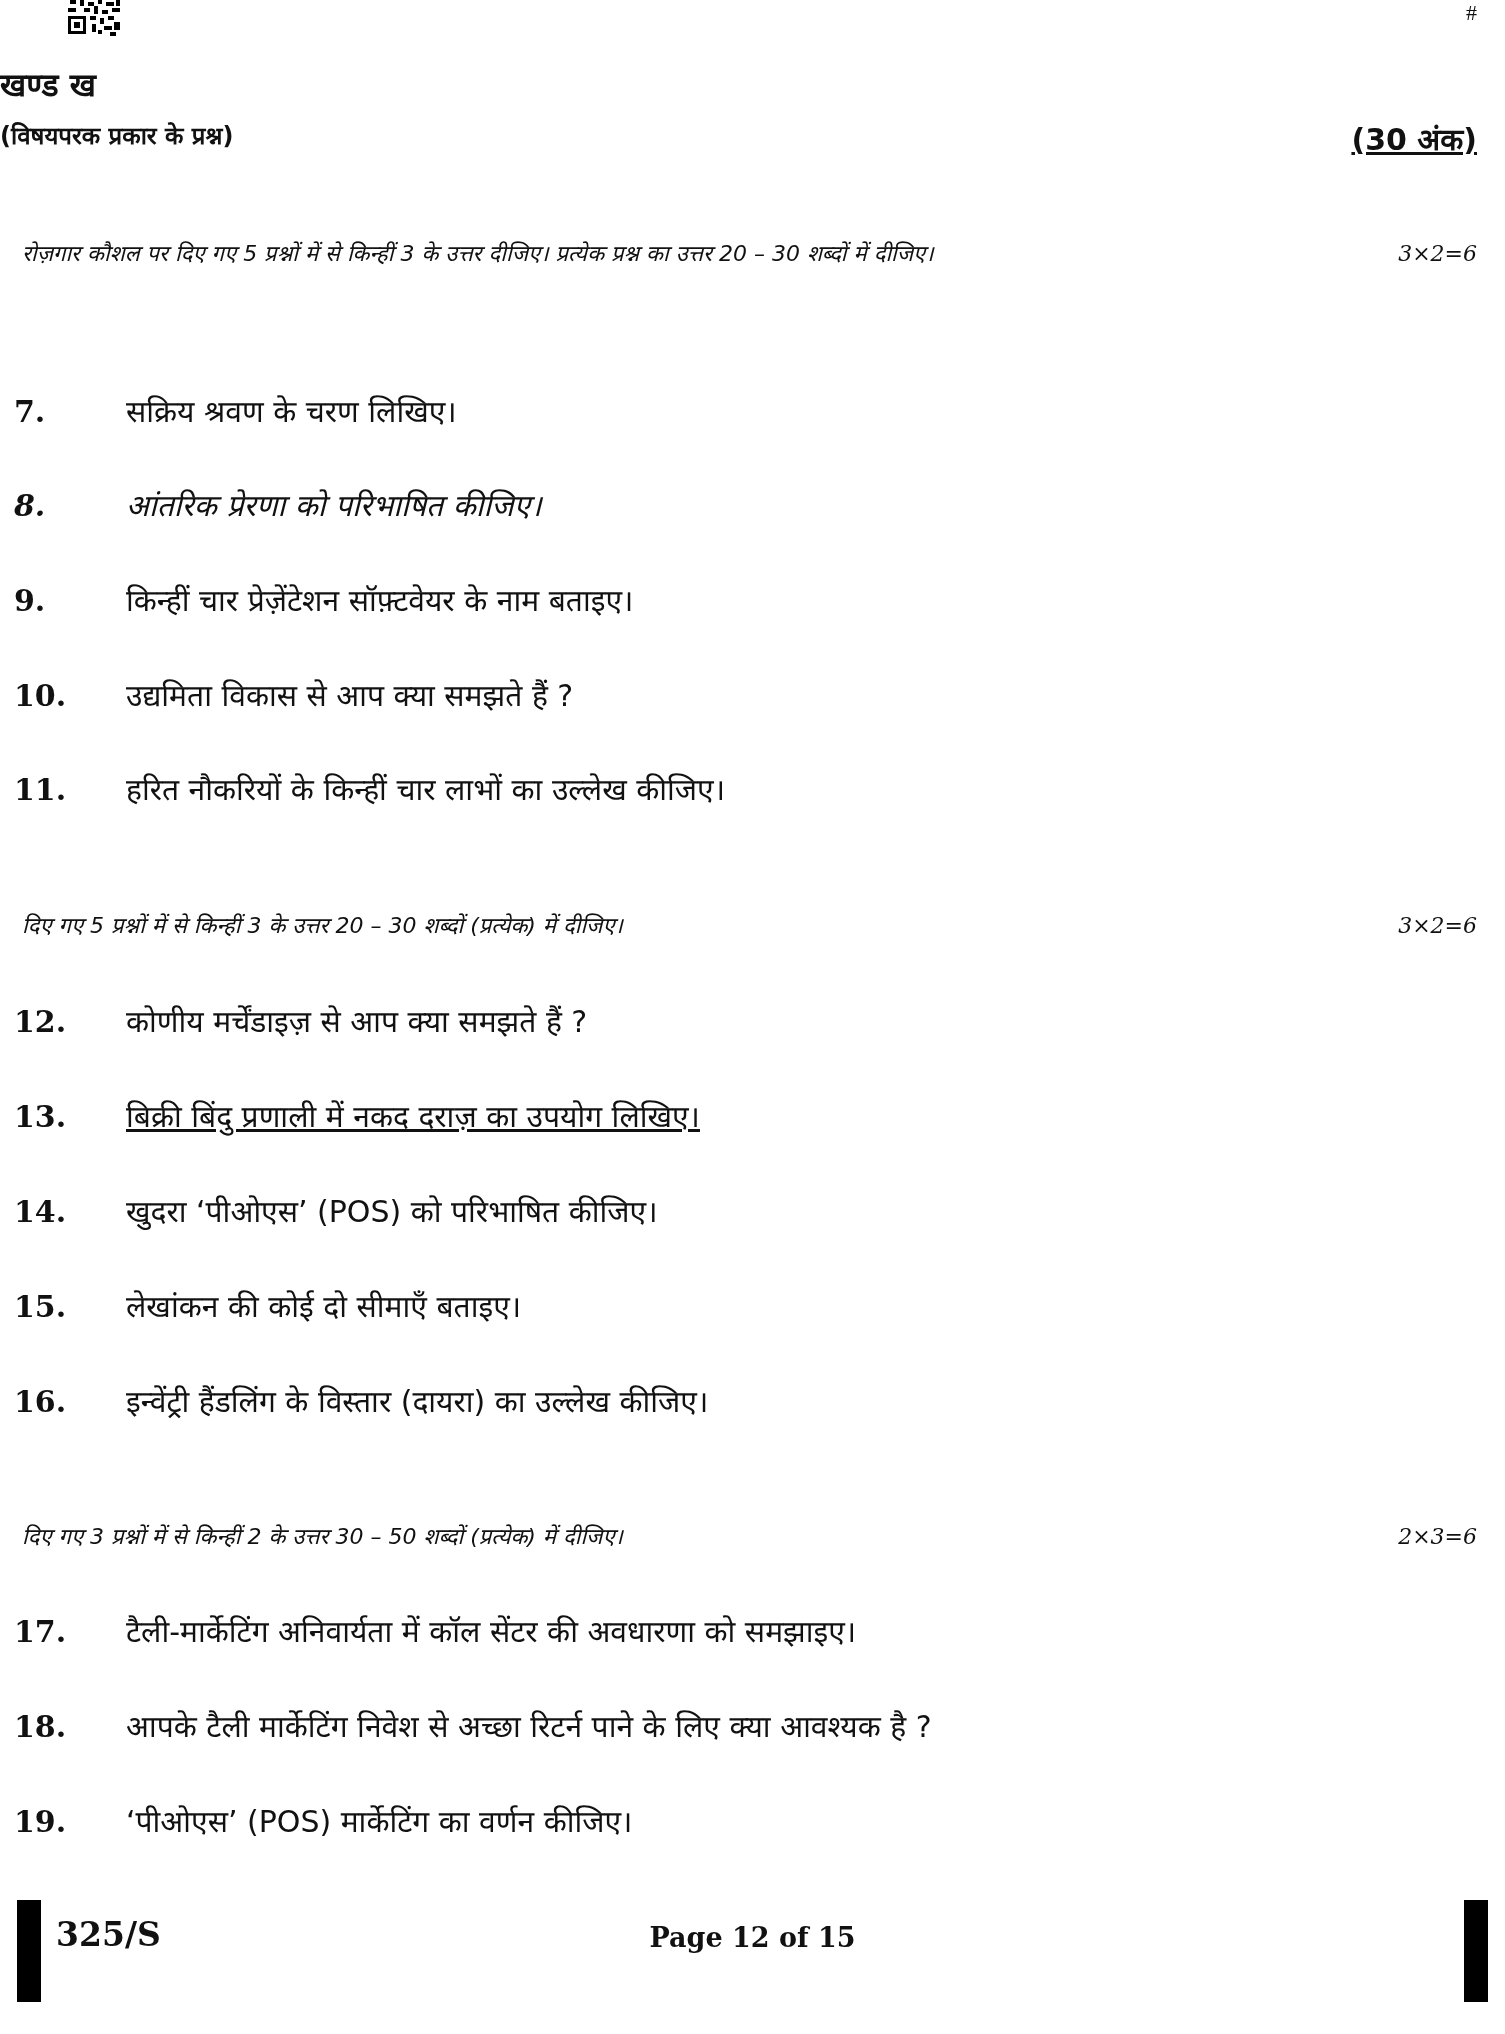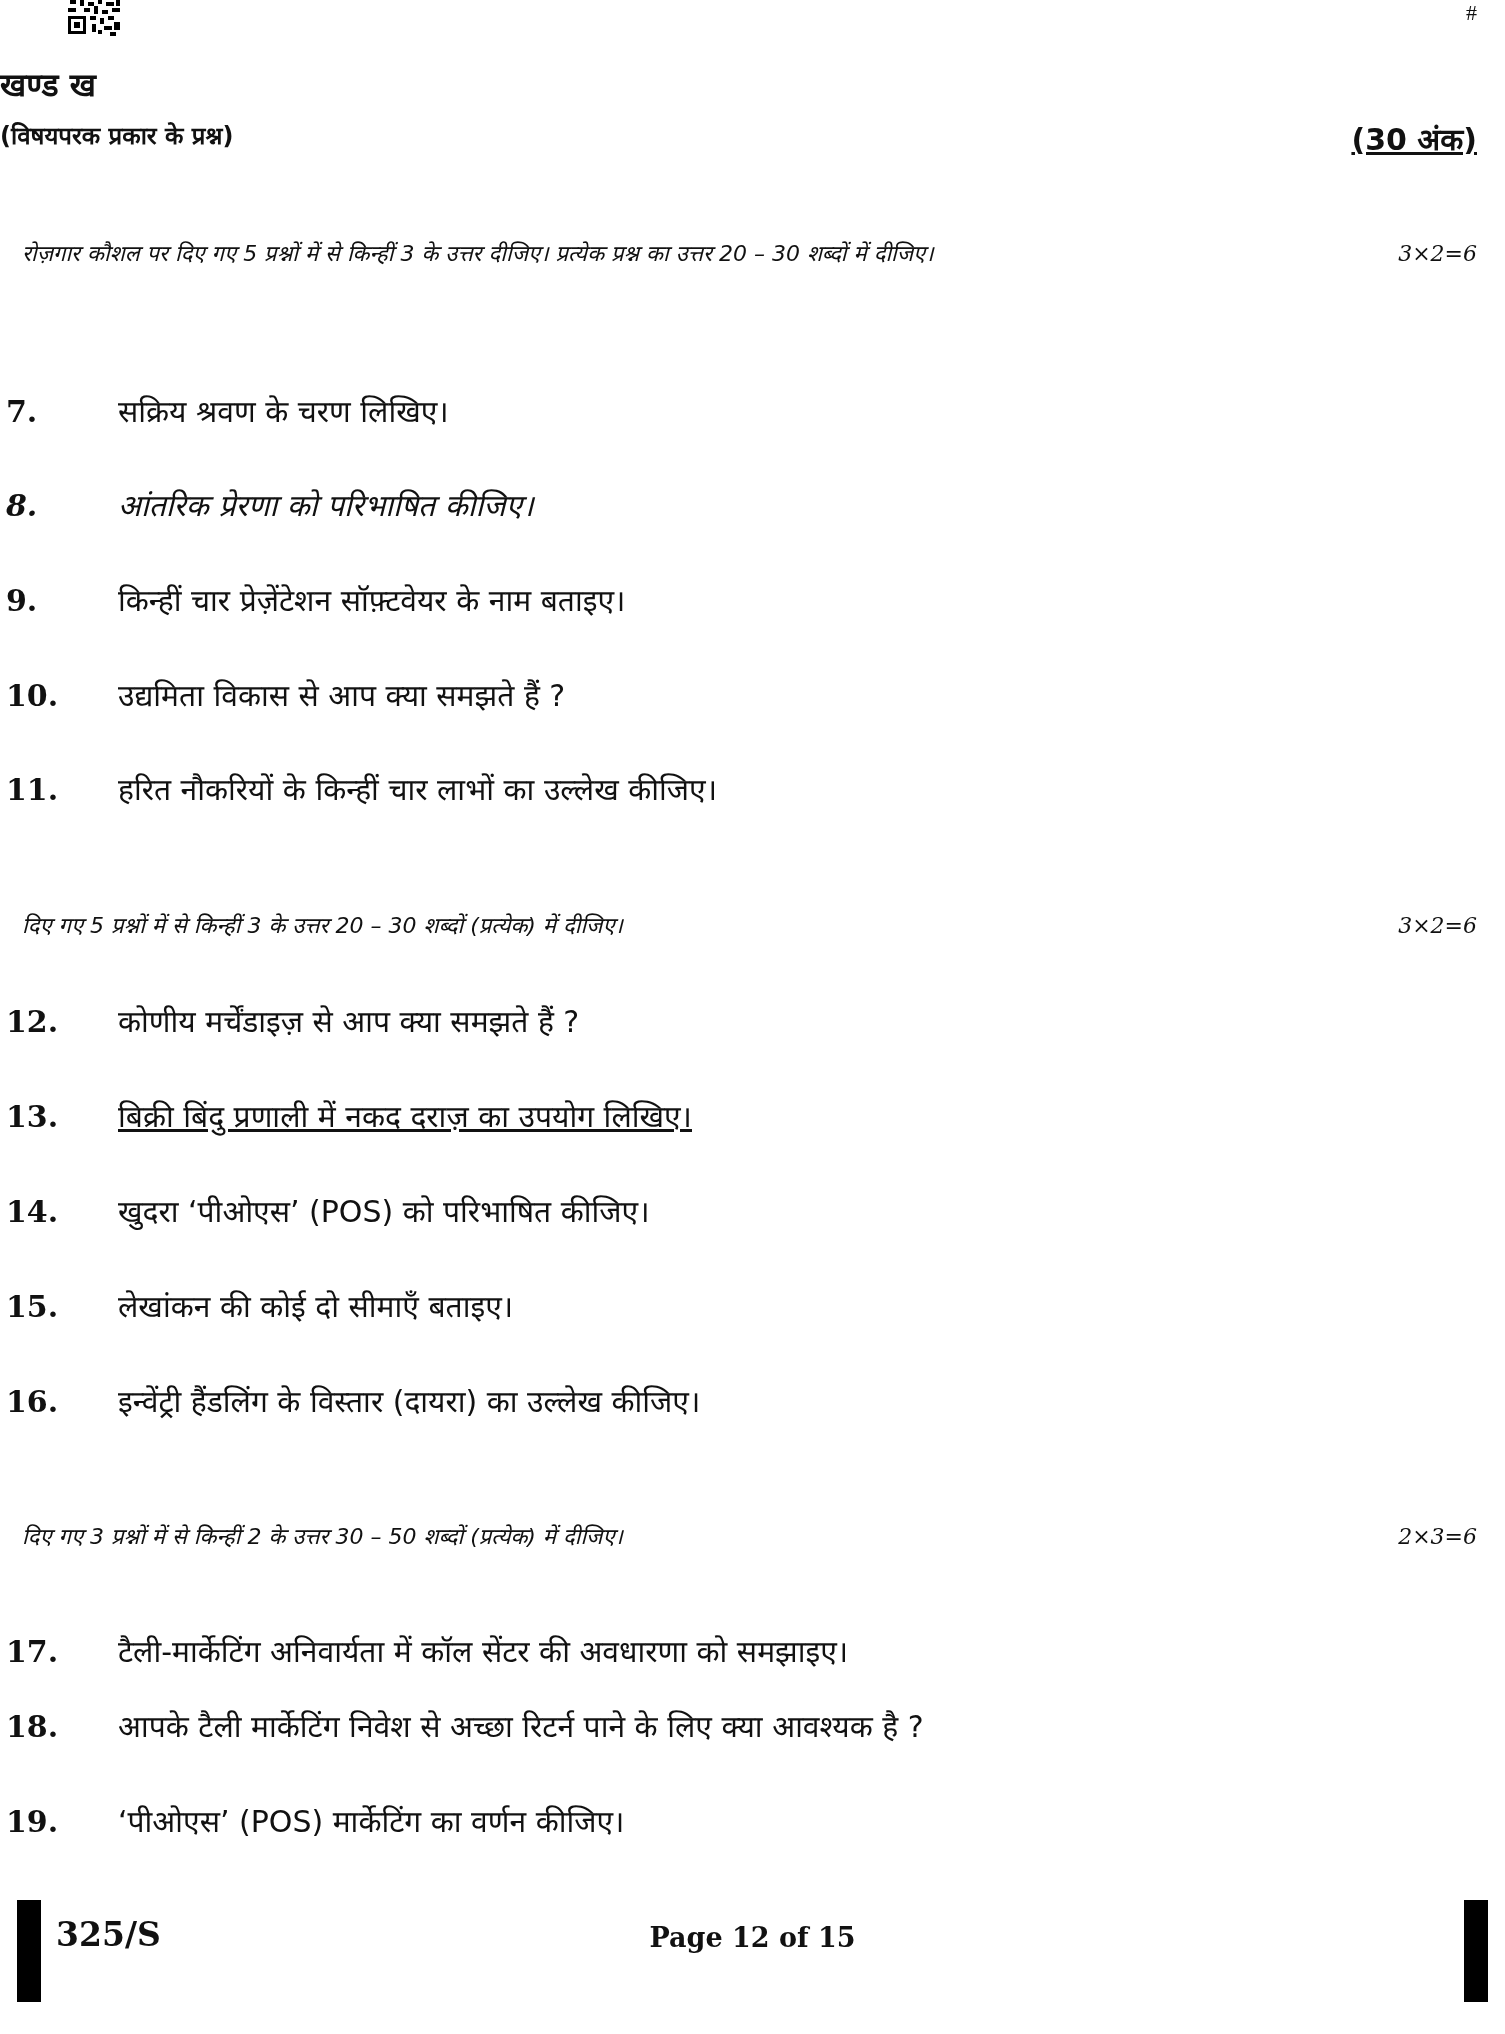--- a/index.html
+++ b/index.html
@@ -8,21 +8,21 @@
     font-family: "DejaVu Serif", "Liberation Serif", serif; color: #111;
   }
   .qr { position: absolute; left: 66px; top: 0; width: 58px; height: 36px; }
   .hash { position: absolute; right: 28px; top: 0; font-size: 22px; font-family: "Liberation Serif", serif; }
   .sec-title { position: absolute; top: 62px; left: 0; width: 100%; font-weight: bold; font-size: 32px; font-family: "DejaVu Sans", sans-serif; }
   .sec-sub { position: absolute; top: 118px; left: 0; width: 100%; text-align: left; font-weight: bold; font-size: 24px; font-family: "DejaVu Sans", sans-serif; }
   .sec-marks { position: absolute; top: 118px; right: 28px; font-weight: bold; font-size: 30px; font-family: "DejaVu Sans", sans-serif; text-decoration: underline; }
   .instr { position: absolute; left: 22px; right: 28px; font-style: italic; font-size: 22px; line-height: 64px; font-family: "DejaVu Sans", sans-serif; }
   .instr .marks { position: absolute; right: 0; bottom: 0; font-family: "DejaVu Serif", serif; }
   .instr .text { display: block; padding-right: 140px; }
-  .q { position: absolute; left: 6px; font-size: 30px; font-family: "DejaVu Sans", sans-serif; }
+  .q { position: absolute; left: 14px; font-size: 30px; font-family: "DejaVu Sans", sans-serif; }
   .q .num { display: inline-block; width: 112px; font-weight: bold; font-family: "DejaVu Serif", serif; }
   .footer-bar-l { position: absolute; left: 17px; top: 1900px; width: 24px; height: 102px; background: #000; }
   .footer-bar-r { position: absolute; right: 17px; top: 1900px; width: 24px; height: 102px; background: #000; }
   .footer-code { position: absolute; left: 56px; top: 1915px; font-weight: bold; font-size: 33px; font-family: "DejaVu Serif", serif; }
   .footer-page { position: absolute; left: 0; width: 100%; top: 1922px; text-align: center; font-weight: bold; font-size: 27px; font-family: "DejaVu Serif", serif; }
 </style>
 </head>
 <body>
 
 <svg class="qr" viewBox="0 0 58 36">
@@ -95,21 +95,21 @@
   <span class="num">15.</span><span>लेखांकन की कोई दो सीमाएँ बताइए।</span>
 </div>
 <div class="q" style="top:1380px;">
   <span class="num">16.</span><span>इन्वेंट्री हैंडलिंग के विस्तार (दायरा) का उल्लेख कीजिए।</span>
 </div>
 
 <div class="instr" style="top:1505px;">
   <span class="text">दिए गए 3 प्रश्नों में से किन्हीं 2 के उत्तर 30 – 50 शब्दों (प्रत्येक) में दीजिए।</span>
   <span class="marks">2×3=6</span>
 </div>
-<div class="q" style="top:1610px;margin-top:20px;">
+<div class="q" style="top:1610px;">
   <span class="num">17.</span><span>टैली-मार्केटिंग अनिवार्यता में कॉल सेंटर की अवधारणा को समझाइए।</span>
 </div>
 <div class="q" style="top:1705px;">
   <span class="num">18.</span><span>आपके टैली मार्केटिंग निवेश से अच्छा रिटर्न पाने के लिए क्या आवश्यक है ?</span>
 </div>
 <div class="q" style="top:1800px;">
   <span class="num">19.</span><span>‘पीओएस’ (POS) मार्केटिंग का वर्णन कीजिए।</span>
 </div>
 
 <div class="footer-bar-l"></div>

